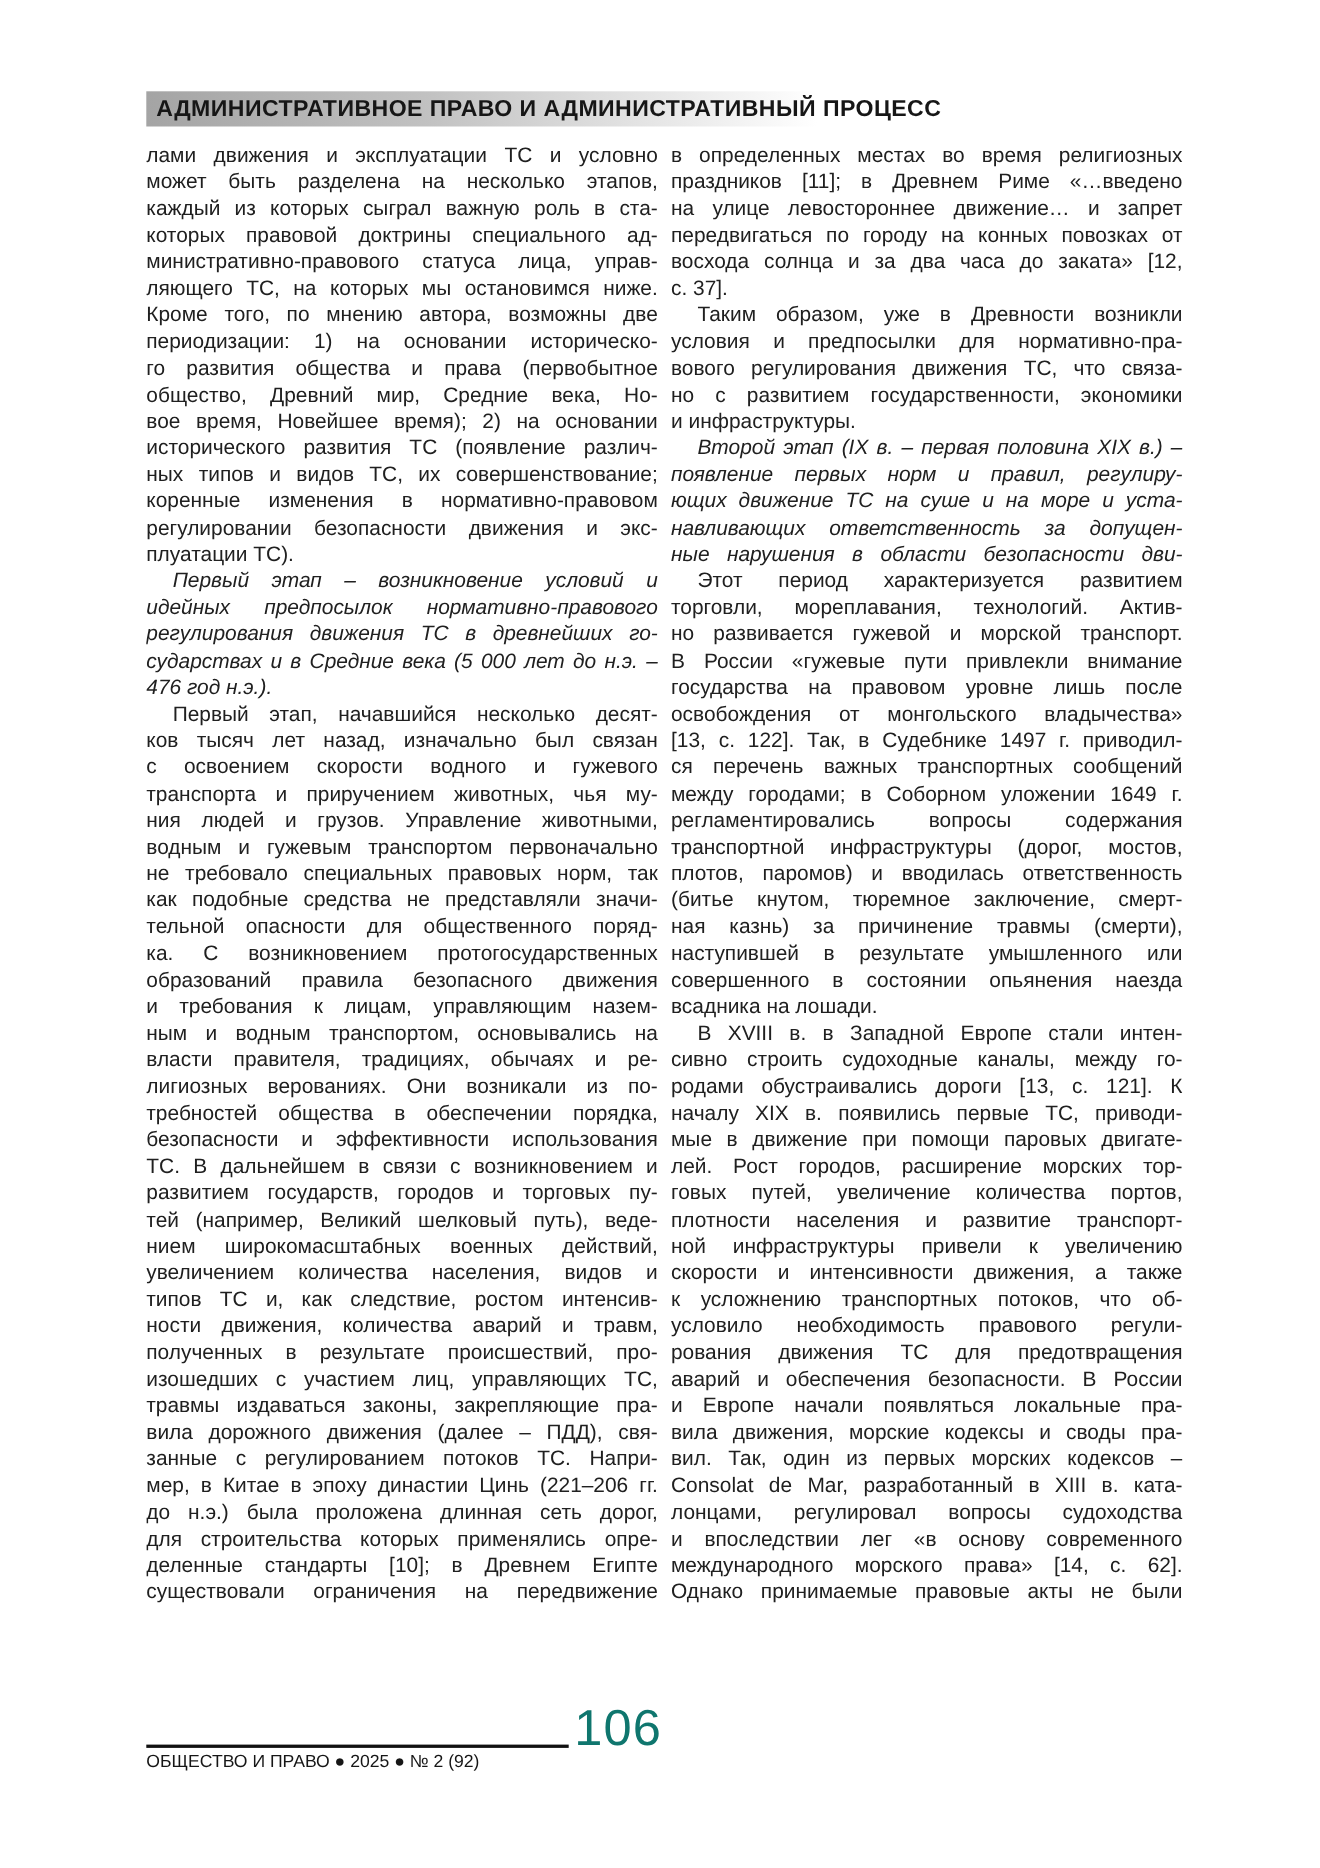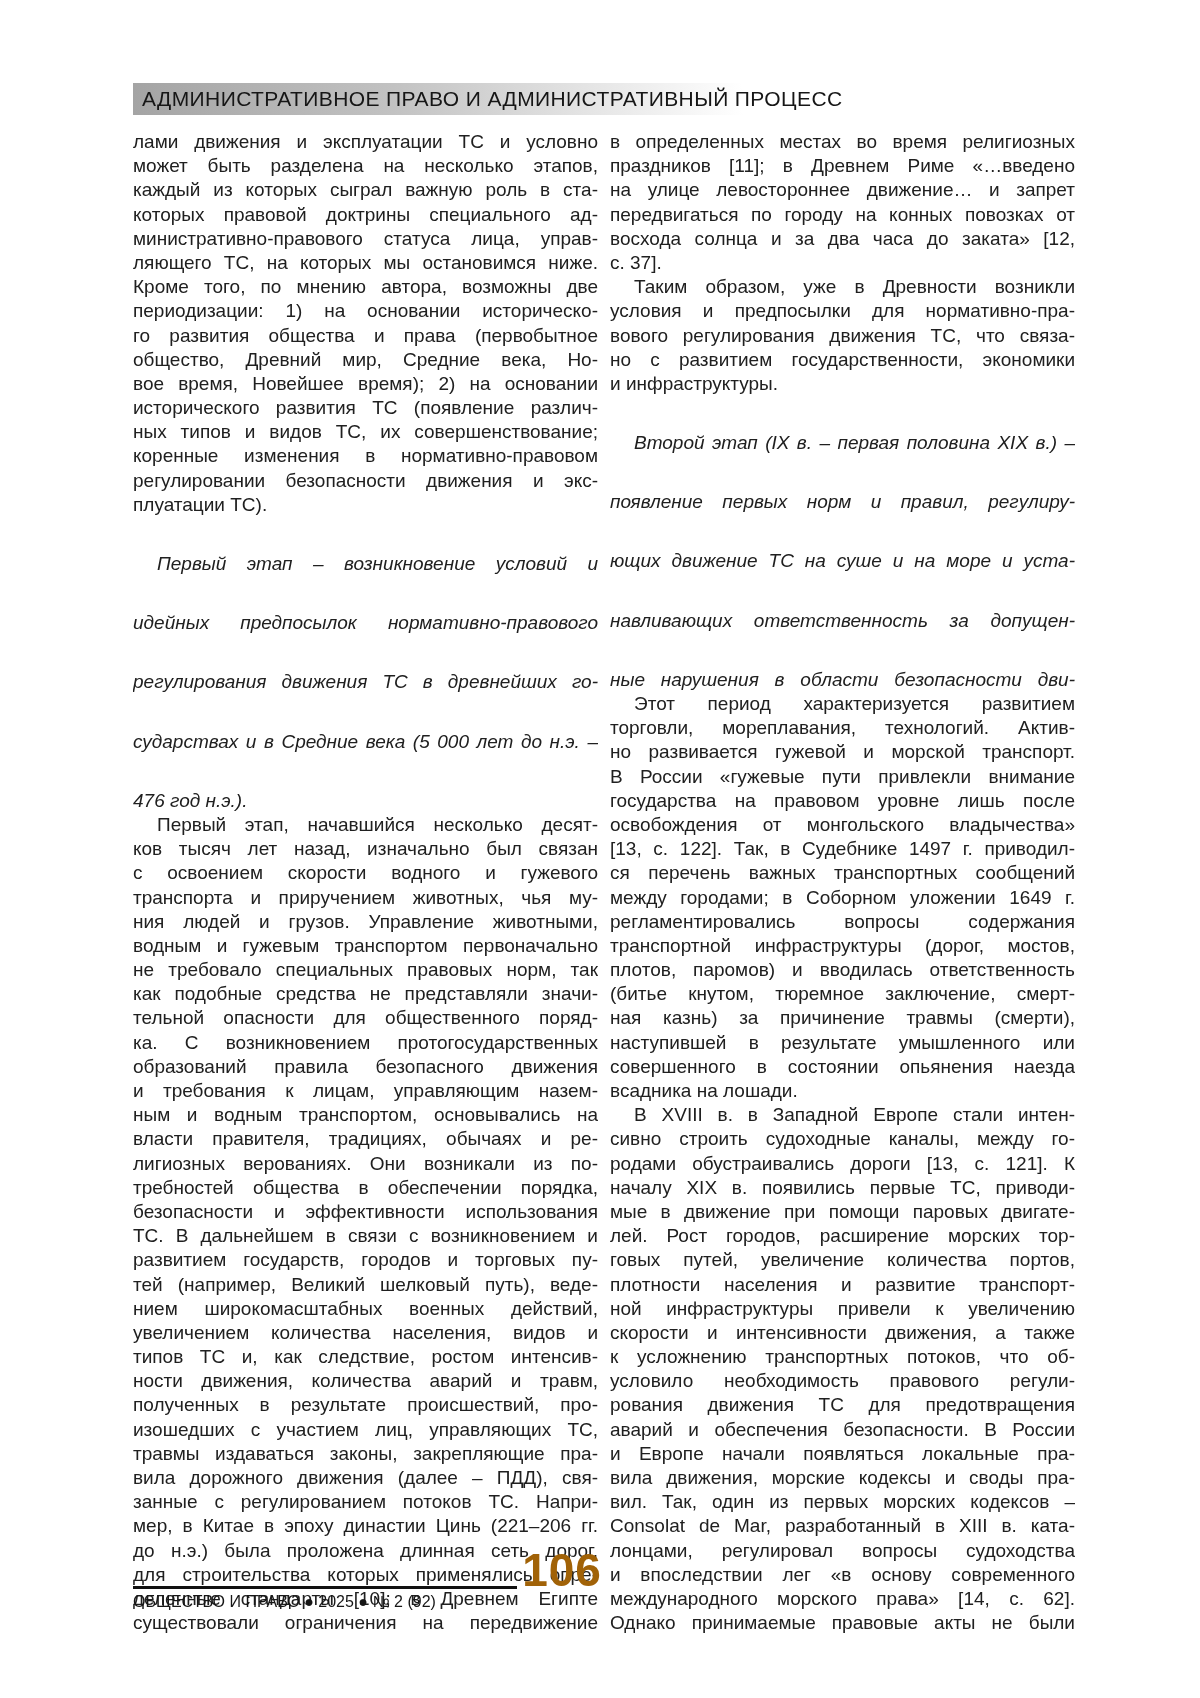--- a/index.html
+++ b/index.html
@@ -18,20 +18,21 @@
     width:744px; height:32px;
     background:linear-gradient(to right,#a4a4a4 0%,#c2c2c2 35%,#e3e3e3 60%,#ffffff 82%);
     display:flex; align-items:center;
   }
   .header-bar span{
     font-size:21px;
     letter-spacing:0.4px;
     color:#161616;
     padding-left:9px;
     white-space:nowrap;
+    font-weight:bold;
   }
   .col{
     position:absolute;
     top:130px;
     width:465px;
   }
   .col-left{ left:133px; }
   .col-right{ left:610px; }
   .block{ margin:0; }
   .block .ln{
@@ -39,35 +40,35 @@
     line-height:24.2px;
     height:24.2px;
     overflow:hidden;
     text-align:justify;
     text-align-last:justify;
     color:#202020;
   }
   .block .ln.end{
     text-align-last:left;
   }
-  .block.italic .ln{ font-style:italic;margin-top:35px; }
+  .block.italic .ln{ font-style:italic; }
   .block.indent .ln:first-child{ text-indent:24px; }
   .footer-rule{
     position:absolute;
     left:133px; top:1586px;
     width:384px; height:3px;
     background:#111111;
   }
   .page-number{
     position:absolute;
     left:516px; top:1543px;
     width:92px;
     font-size:46px;
-    font-weight:bold;
-    color:#a16207;
+    font-weight:normal;
+    color:#0f766e;
     text-align:center;
     letter-spacing:1px;
   }
   .journal-line{
     position:absolute;
     left:133px; top:1593px;
     width:420px;
     font-size:16px;
     color:#161616;
     white-space:nowrap;

